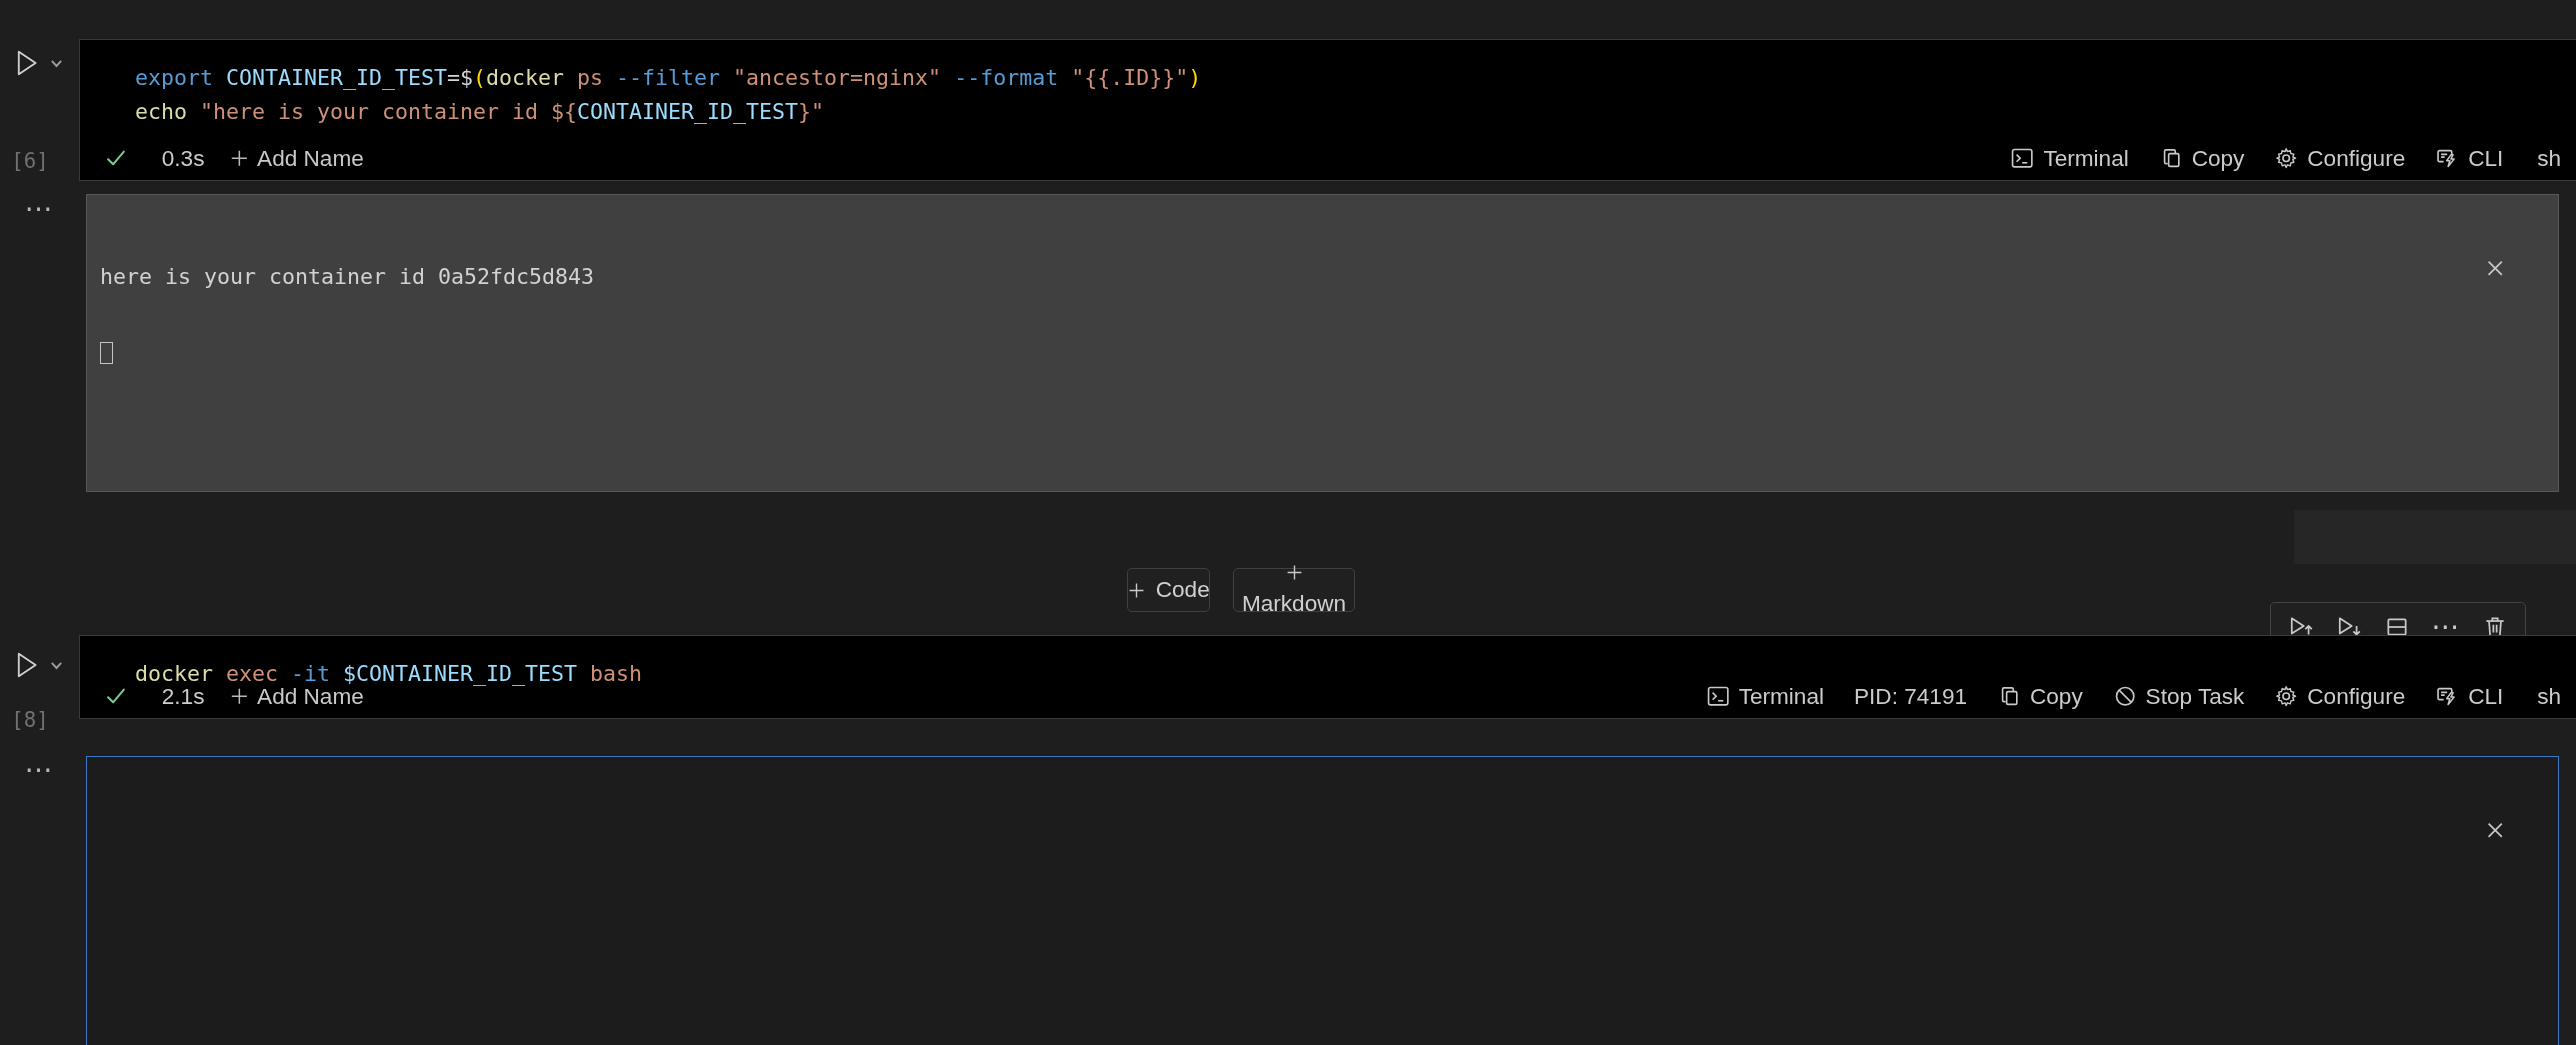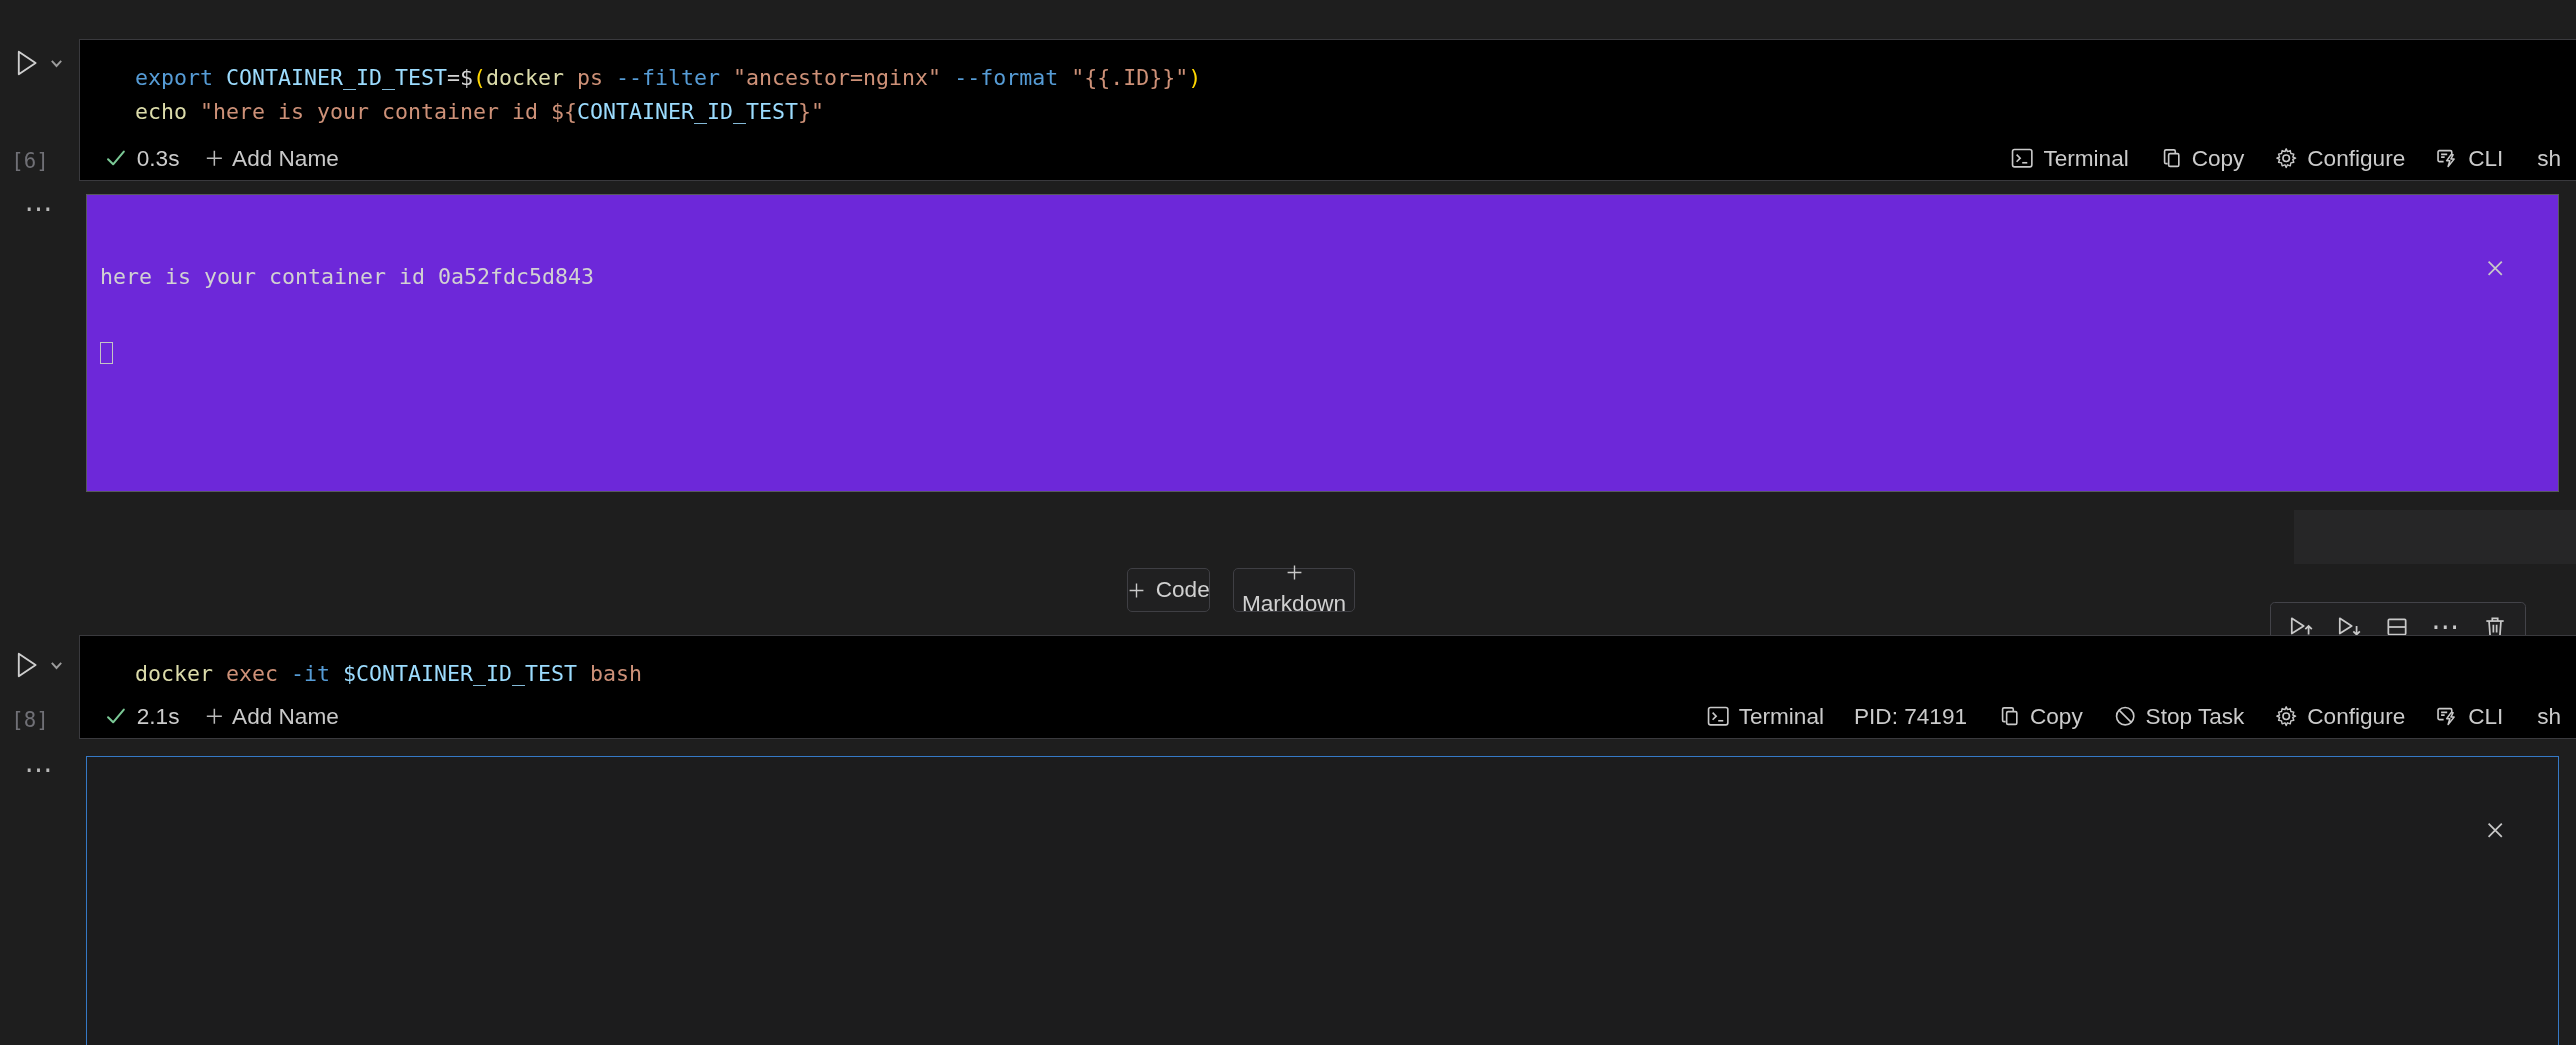--- a/index.html
+++ b/index.html
@@ -28,35 +28,35 @@
   .tok-fn      { color:var(--tok-fn,#dcdcaa); }
   .tok-plain   { color:var(--tok-plain,#d4d4d4); }
   .tok-bracket { color:var(--tok-bracket,#ffd700); }
 
   .status-row {
     position:absolute; left:0; right:0; bottom:0; height:43px;
     display:flex; align-items:center;
     padding:0 15px 0 24.4px;
     font-size:22.6px; color:#cccccc;
   }
-  .duration { margin-left:8px; }
+  .duration { margin-left:33px; }
   .add-name { margin-left:24.4px; display:inline-flex; align-items:center; gap:7.5px; color:#c9c9c9; cursor:pointer; }
   .actions { margin-left:auto; display:flex; align-items:center; gap:30px; }
   .action  { display:inline-flex; align-items:center; gap:8.5px; color:#cbcbcb; cursor:pointer; white-space:nowrap; }
   .kernel  { margin-left:3.8px; color:#cccccc; cursor:pointer; }
 
   
   .gutter-run { cursor:pointer; }
   .exec-label { font-family:"DejaVu Sans Mono", monospace; font-size:20.7px; color:#707076; }
   .out-ellipsis { font-size:28px; color:#b8b8b8; letter-spacing:1.9px; cursor:pointer; line-height:19px; }
 
   
   .output {
     position:absolute; left:86px; width:2473px;
-    background:#6d28d9; border:1.9px solid #58585c;
+    background:#404040; border:1.9px solid #58585c;
     font-family:"DejaVu Sans Mono", monospace; font-size:21.6px; color:#d2d2d2;
     padding:19px 13px; white-space:pre; cursor:text;
   }
   .output.focused { border-color:#3579c6; background:#1c1c1d; }
   .tline { height:25.4px; line-height:25.4px; }
   .cursor-hollow { width:13px; height:21.6px; border:1.9px solid #c4c4c4; margin-top:2.8px; }
   .cursor-bar { display:inline-block; width:2.8px; height:23.5px; background:#d0d0d0; vertical-align:text-bottom; margin-left:0.9px; }
   .close-x { position:absolute; top:11.3px; right:22.6px; cursor:pointer; }
 
   
@@ -202,21 +202,21 @@
   </svg>
 </div>
 <div class="abs gutter-run" style="left:49px;top:660px;">
   <svg width="15" height="11.3" viewBox="0 0 16 12">
     <path d="M3 3 L8 8.5 L13 3" fill="none" stroke="#9d9d9d" stroke-width="2"></path>
   </svg>
 </div>
 <div class="abs exec-label" style="left:11.3px;top:708px;">[8]</div>
 <div class="abs out-ellipsis" style="left:24.4px;top:760px;">⋯</div>
 
-<div class="cell" style="top:635px;height:104px;">
+<div class="cell" style="top:635px;height:84px;">
   <div class="cell-code"><div class="code-line"><span class="tok-fn">docker </span><span class="tok-str">exec </span><span class="tok-kw">-it </span><span class="tok-var">$CONTAINER_ID_TEST </span><span class="tok-str">bash</span></div></div>
   <div class="status-row">
     <svg class="icon" width="24.4" height="24.4" viewBox="0 0 24 24">
       <path d="M4 13 L9 18 L19.5 5.5" fill="none" stroke="#7bc996" stroke-width="2" stroke-linecap="round" stroke-linejoin="round"></path>
     </svg>
     <span class="duration">2.1s</span>
     <span class="add-name">
       <svg class="icon" width="20.7" height="20.7" viewBox="0 0 22 22">
         <path d="M11 3 V19 M3 11 H19" stroke="#b9b9b9" stroke-width="1.6"></path>
       </svg>

